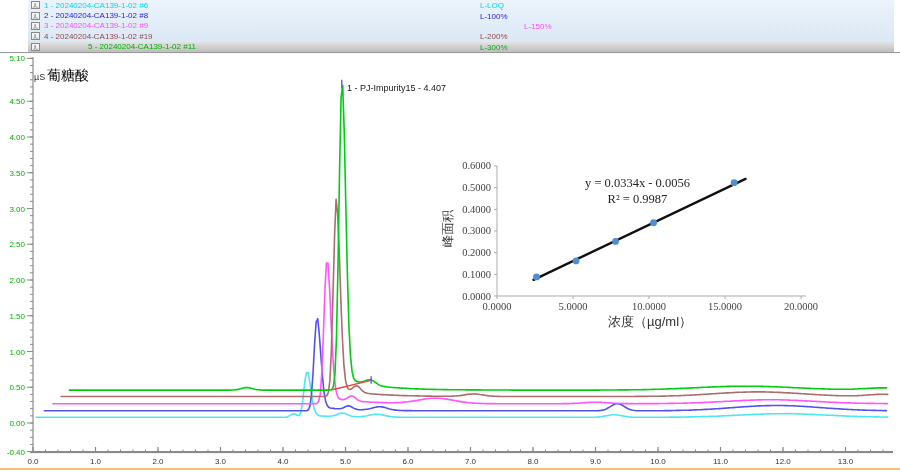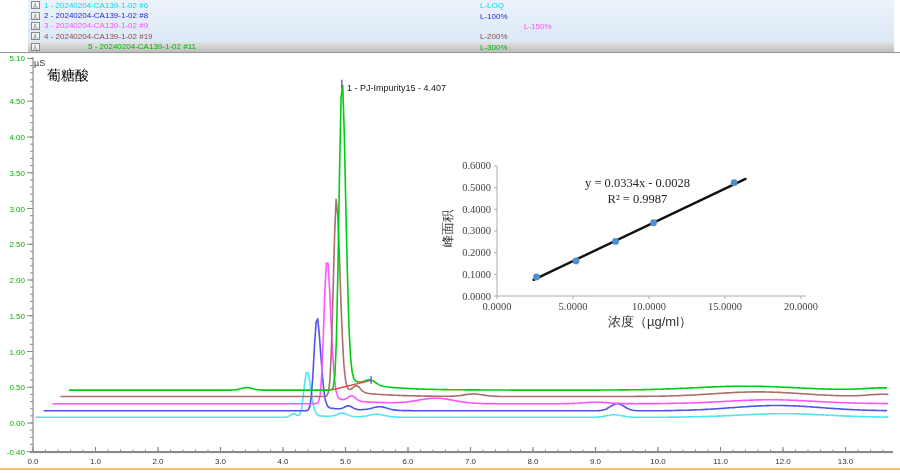--- a/index.html
+++ b/index.html
@@ -14,21 +14,21 @@
   .lg-row.sel{background:linear-gradient(#e3e3e3,#bdbdbd);}
   .lg-icon{width:9px;height:8px;margin:0 4px 0 3px;flex:none;
            background:#f4f4f4;border:1px solid #8a8a8a;box-sizing:border-box;}
   .lg-icon svg{display:block;width:100%;height:100%;}
   .lg-level{position:absolute;left:452px;top:50%;transform:translateY(-50%);}
   .sep1{position:absolute;top:52px;left:0;width:900px;height:1px;background:#9b9b9b;}
   .sep2{position:absolute;top:53px;left:0;width:900px;height:1px;background:#f6f6f6;}
   .orange-bar{position:absolute;top:468px;left:0;width:900px;height:2px;background:#f4bf7a;}
 
   
-  .us-label{position:absolute;left:34px;top:58px;font-size:9px;color:#333;}
+  .us-label{position:absolute;left:34px;top:72px;font-size:9px;color:#333;}
   .plot-title{position:absolute;left:47px;top:67px;font-size:14px;font-weight:normal;color:#000;}
   .peak-label{position:absolute;left:347px;top:83px;font-size:9px;color:#1a1a1a;white-space:nowrap;}
 
   
   .inset-eq,.inset-r2{position:absolute;left:520px;width:235px;text-align:center;
           font-family:"Liberation Serif",serif;font-size:12.5px;color:#262626;}
   .inset-eq{top:176px;} .inset-r2{top:192px;}
   .inset-xlabel{position:absolute;left:555px;top:313px;width:190px;text-align:center;
           font-family:Liberation Sans, sans-serif;font-size:13px;color:#333;}
   .inset-ylabel{position:absolute;left:411px;top:221px;width:72px;height:15px;text-align:center;
@@ -312,19 +312,19 @@
       <span class="lg-text lg-level" style="color: rgb(0, 180, 0);">L-300%</span>
     </div>
   </div>
   <div class="sep1"></div>
   <div class="sep2"></div>
 
   <div class="us-label">µS</div>
   <div class="plot-title">葡糖酸</div>
   <div class="peak-label">1 - PJ-Impurity15 - 4.407</div>
 
-  <div class="inset-eq">y = 0.0334x - 0.0028</div>
+  <div class="inset-eq">y = 0.0334x - 0.0056</div>
   <div class="inset-r2">R² = 0.9987</div>
   <div class="inset-xlabel">浓度（µg/ml）</div>
   <div class="inset-ylabel">峰面积</div>
 
   <div class="orange-bar"></div>
 </div>
 
 </body></html>

